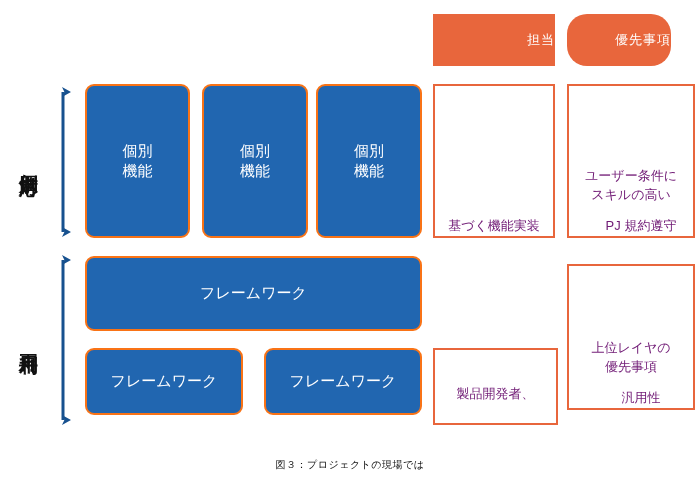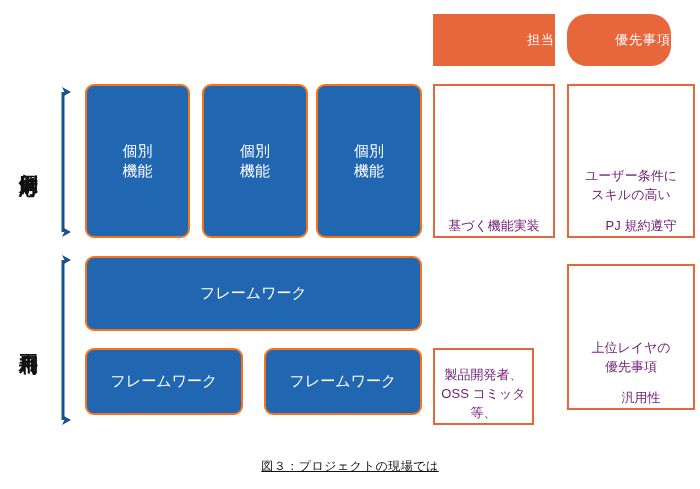--- a/index.html
+++ b/index.html
@@ -79,24 +79,23 @@
     line-height: 1;
   }
 
   
   .arrow { overflow: visible; }
 
   
   .caption {
     width: 100%;
     text-align: center;
-    font-size: 12px;
+    font-size: 10px;
     color: #111111;
     letter-spacing: 0.5px;
-    text-decoration: underline;
   }
 </style>
 </head>
 <body>
 
 <div id="canvas">
 
   <div class="abs hdr" style="left:433px; top:14px; width:122px; height:52px;">
     <span>担当</span>
   </div>
@@ -170,24 +169,24 @@
 
 
   <div class="abs blue-box" style="left:85px; top:348px; width:158px; height:67px;">
     <span class="lbl">フレームワーク</span>
   </div>
 
   <div class="abs blue-box" style="left:264px; top:348px; width:158px; height:67px;">
     <span class="lbl">フレームワーク</span>
   </div>
 
-  <div class="abs out-box" style="left:433px; top:348px; width:101px; height:77px;">
+  <div class="abs out-box" style="left:433px; top:348px; width:125px; height:77px;">
     <p class="para">
       <span>製品開発者、</span><br>
-      <span>OSS コミッタ等、</span><br>
+      <br>
     </p>
   </div>
 
   <div class="abs out-box" style="left:567px; top:264px; width:128px; height:146px;">
     <p class="para">
       <span>上位レイヤの</span><br>
       <span>優先事項</span>
     </p>
     <p class="para">
       <span>汎用性</span>

